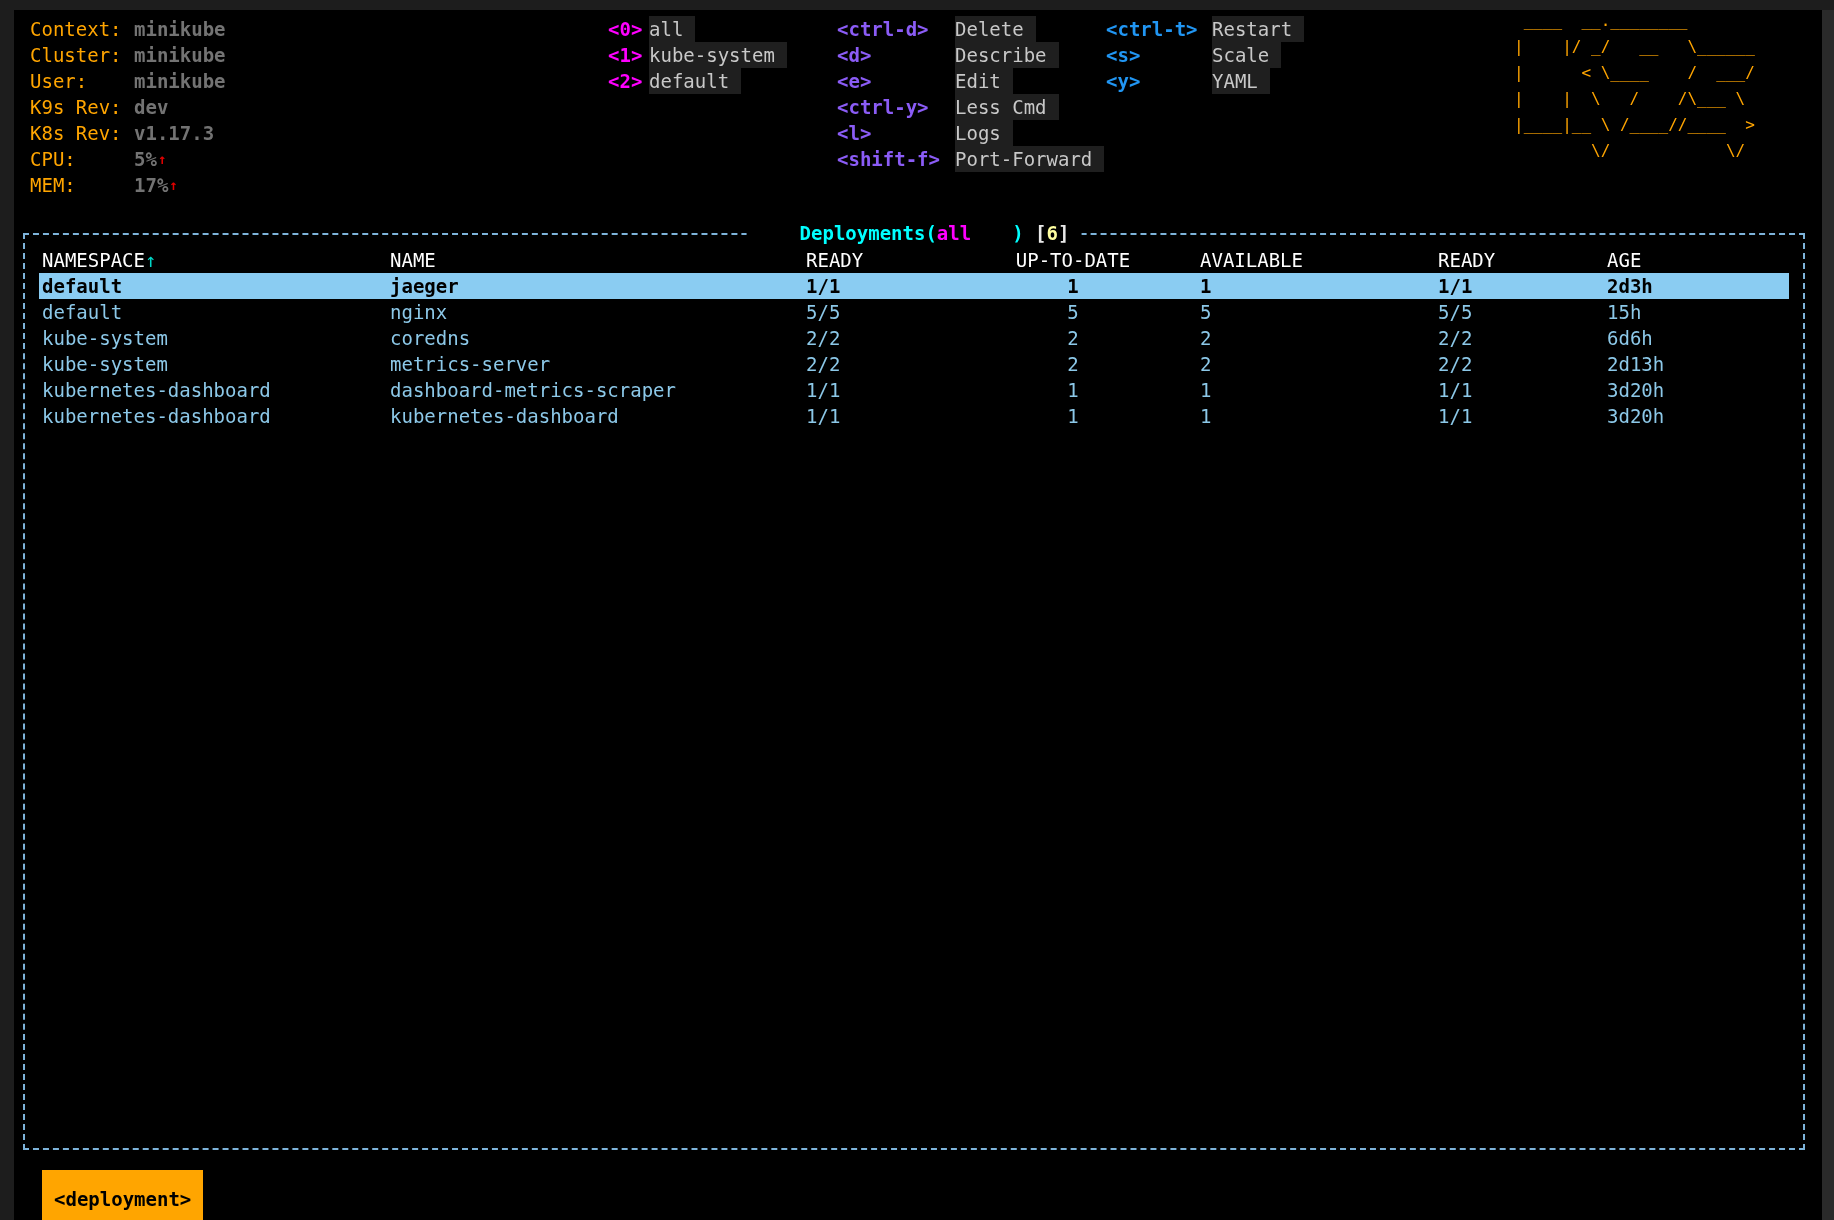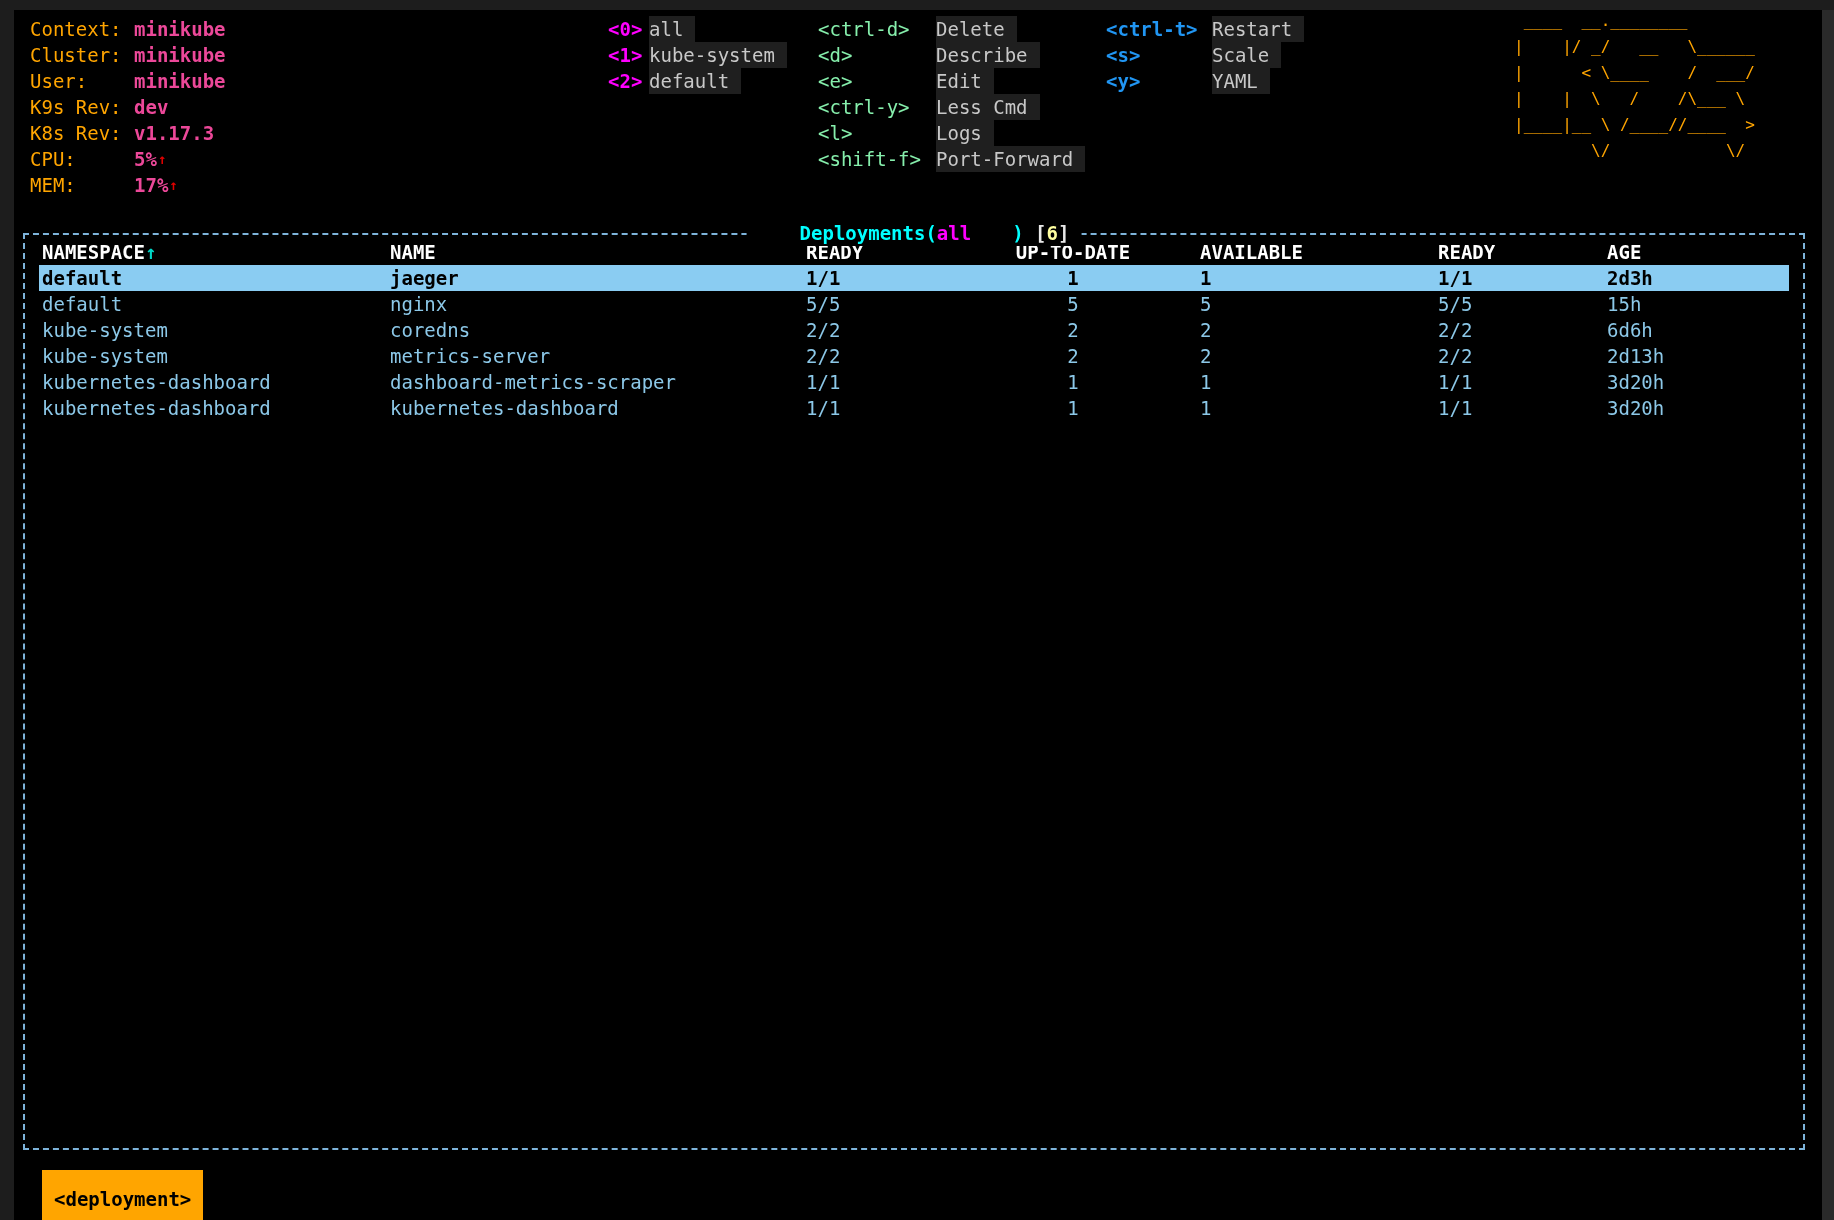--- a/index.html
+++ b/index.html
@@ -13,32 +13,32 @@
     color: #ccc;
   }
   .strip-top { position: absolute; top: 0; left: 0; width: 1834px; height: 10px; background: #1d1d1d; }
   .strip-left { position: absolute; top: 0; left: 0; width: 14px; height: 1220px; background: #1d1d1d; }
   .strip-right { position: absolute; top: 10px; right: 0; width: 12px; height: 1210px; background: #2a2a2a; }
 
   
   .info { position: absolute; left: 30px; top: 16px; }
   .info-row { display: flex; white-space: pre; }
   .info-label { color: #ffa500; width: 104px; }
-  .info-value { color: #ec4899; font-weight: bold; }
+  .info-value { color: #737373; font-weight: bold; }
   .up-arrow { color: #e00000; font-size: 14px; font-weight: bold; margin-left: 1px; }
 
   .ns { position: absolute; left: 608px; top: 16px; }
   .ns-row { display: flex; white-space: pre; }
   .ns-key { color: #ff00ff; font-weight: bold; width: 41px; }
   .chip { color: #c8c8c8; background: #1f1f1f; padding-right: 12px; }
 
   .hk1 { position: absolute; left: 818px; top: 16px; }
   .hk2 { position: absolute; left: 1106px; top: 16px; }
   .hk-row { display: flex; white-space: pre; }
-  .hk1 .hk-key { color: #86efac; font-weight: normal; width: 118px; }
+  .hk1 .hk-key { color: #8b5cf6; font-weight: bold; width: 118px; margin-left: 19px; }
   .hk2 .hk-key { color: #2196f3; font-weight: bold; width: 106px; }
 
   .logo {
     position: absolute; left: 1514px; top: 8px; margin: 0;
     color: #ffa500; font-family: inherit;
     font-size: 16px; line-height: 26px; white-space: pre;
   }
 
   
   .panel {
@@ -51,22 +51,22 @@
     transform: translateX(-50%);
     background: #000; padding: 0 12px;
     font-weight: bold; white-space: pre;
   }
   .t-cyan { color: #00ffff; padding-left: 41px; }
   .t-mag { color: #ff00ff; }
   .t-white { color: #e8e8e8; }
   .t-count { color: #ffffa0; }
 
   .thead {
-    display: flex; margin: 4px 14px 0 14px; padding-left: 3px;
-    color: #fff; font-weight: bold; white-space: pre;
+    display: flex; margin: 12px 14px 0 14px; padding-left: 3px;
+    color: #fff; font-weight: normal; white-space: pre;
   }
   .sort-arrow { color: #00d7c8; }
   .tbody { margin: 0 14px; }
   .trow { display: flex; padding-left: 3px; color: #8cc8e8; white-space: pre; }
   .trow.selected { background: #8accf2; color: #000; font-weight: bold; }
 
   .c-ns     { width: 348px; overflow: hidden; }
   .c-name   { width: 416px; overflow: hidden; }
   .c-ready  { width: 140px; }
   .c-utd    { width: 254px; text-align: center; }

